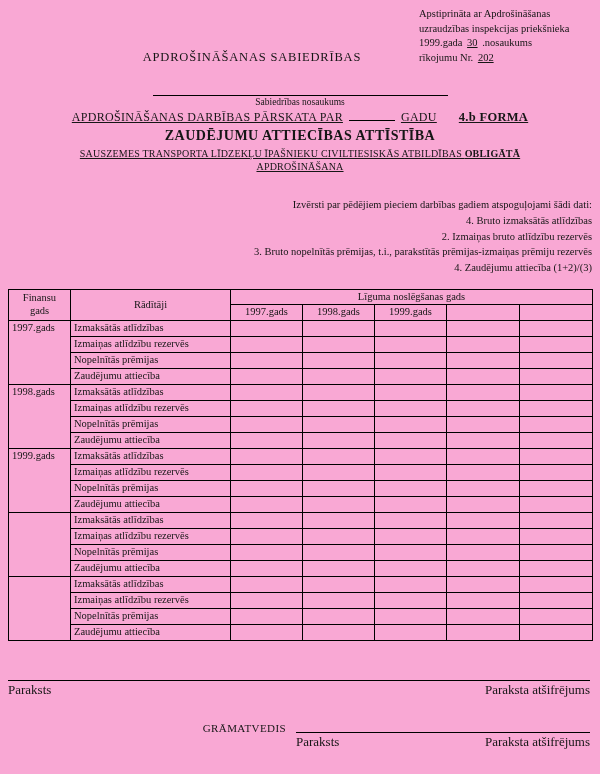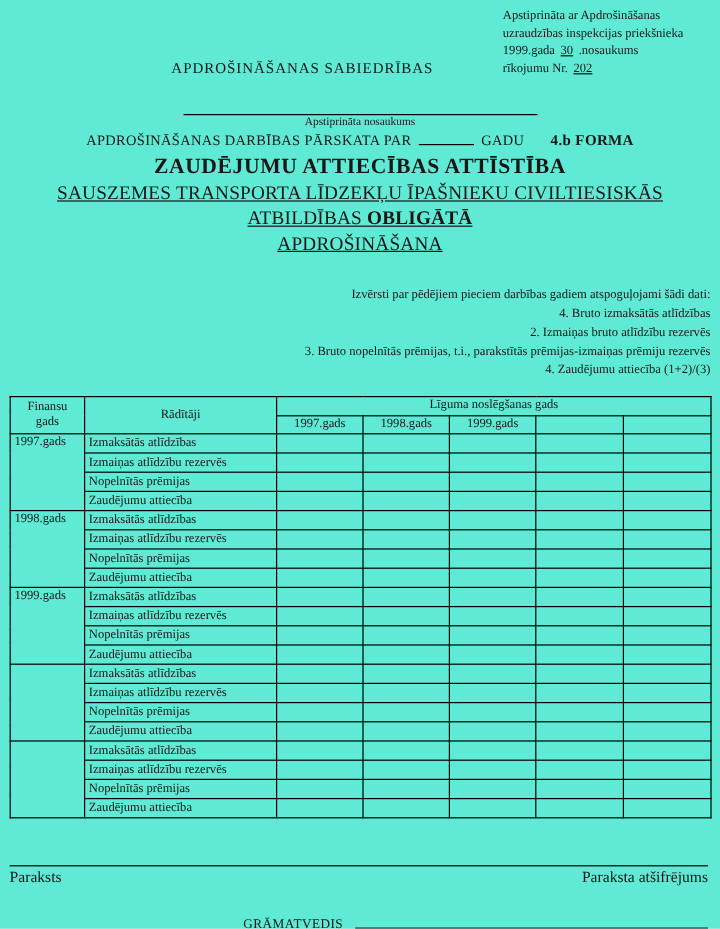--- a/index.html
+++ b/index.html
@@ -1,21 +1,21 @@
 <!DOCTYPE html>
 <html><head>
 <meta charset="utf-8">
 <style>
   html, body { margin: 0; padding: 0; background: #e8e8e8; }
   .page {
     position: relative;
     width: 600px;
     height: 774px;
     margin: 0 auto;
-    background: #5eead4;
+    background: #f9a8d4;
     font-family: "Liberation Serif", serif;
     color: #161616;
     overflow: hidden;
   }
   .approval {
     position: absolute;
     top: 7px;
     left: 419px;
     width: 178px;
     font-size: 10.5px;
@@ -37,40 +37,41 @@
     text-align: center;
     font-size: 9.5px;
     padding-top: 1px;
   }
   .report-line {
     text-align: center;
     font-size: 12px;
     margin-top: 2px;
     letter-spacing: 0.3px;
     white-space: nowrap;
+    text-decoration: underline;
   }
   .blank-line {
     display: inline-block;
     width: 46px;
     height: 11px;
     border-bottom: 1px solid #000;
     margin: 0 6px;
     vertical-align: baseline;
   }
   .form-number { font-weight: bold; margin-left: 22px; font-size: 12.5px; }
   .main-title {
     text-align: center;
     font-weight: bold;
-    font-size: 18px;
+    font-size: 14px;
     letter-spacing: 0.5px;
     margin-top: 3px;
   }
   .subtitle {
     text-align: center;
-    font-size: 16px;
+    font-size: 10px;
     margin-top: 3px;
     line-height: 1.3;
     letter-spacing: 0.2px;
   }
   .subtitle .u { text-decoration: underline; }
   .subtitle b { font-weight: bold; }
   .instructions { margin-top: 24px; font-size: 10.5px; line-height: 1.5; text-align: right; }
   .instructions div { margin: 0; }
   table.grid {
     margin: 13px auto 0 auto;
@@ -124,21 +125,21 @@
     <div>uzraudzības inspekcijas priekšnieka</div>
     <div><span>1999.gada</span> <span class="filled">30</span> <span>.nosaukums</span></div>
     <div><span>rīkojumu Nr.</span> <span class="filled">202</span></div>
   </div>
 
   <div class="content">
 
     <div class="company-line">APDROŠINĀŠANAS SABIEDRĪBAS</div>
 
     <div class="name-line">
-      <span>Apstiprināta nosaukums</span>
+      <span>Sabiedrības nosaukums</span>
     </div>
 
     <div class="report-line">
       <span>APDROŠINĀŠANAS DARBĪBAS PĀRSKATA PAR</span><span class="blank-line"></span><span>GADU</span><span class="form-number">4.b FORMA</span>
     </div>
 
     <div class="main-title">ZAUDĒJUMU ATTIECĪBAS ATTĪSTĪBA</div>
 
     <div class="subtitle">
       <div><span class="u"><span>SAUSZEMES TRANSPORTA LĪDZEKĻU ĪPAŠNIEKU CIVILTIESISKĀS ATBILDĪBAS </span><b>OBLIGĀTĀ</b></span></div>

